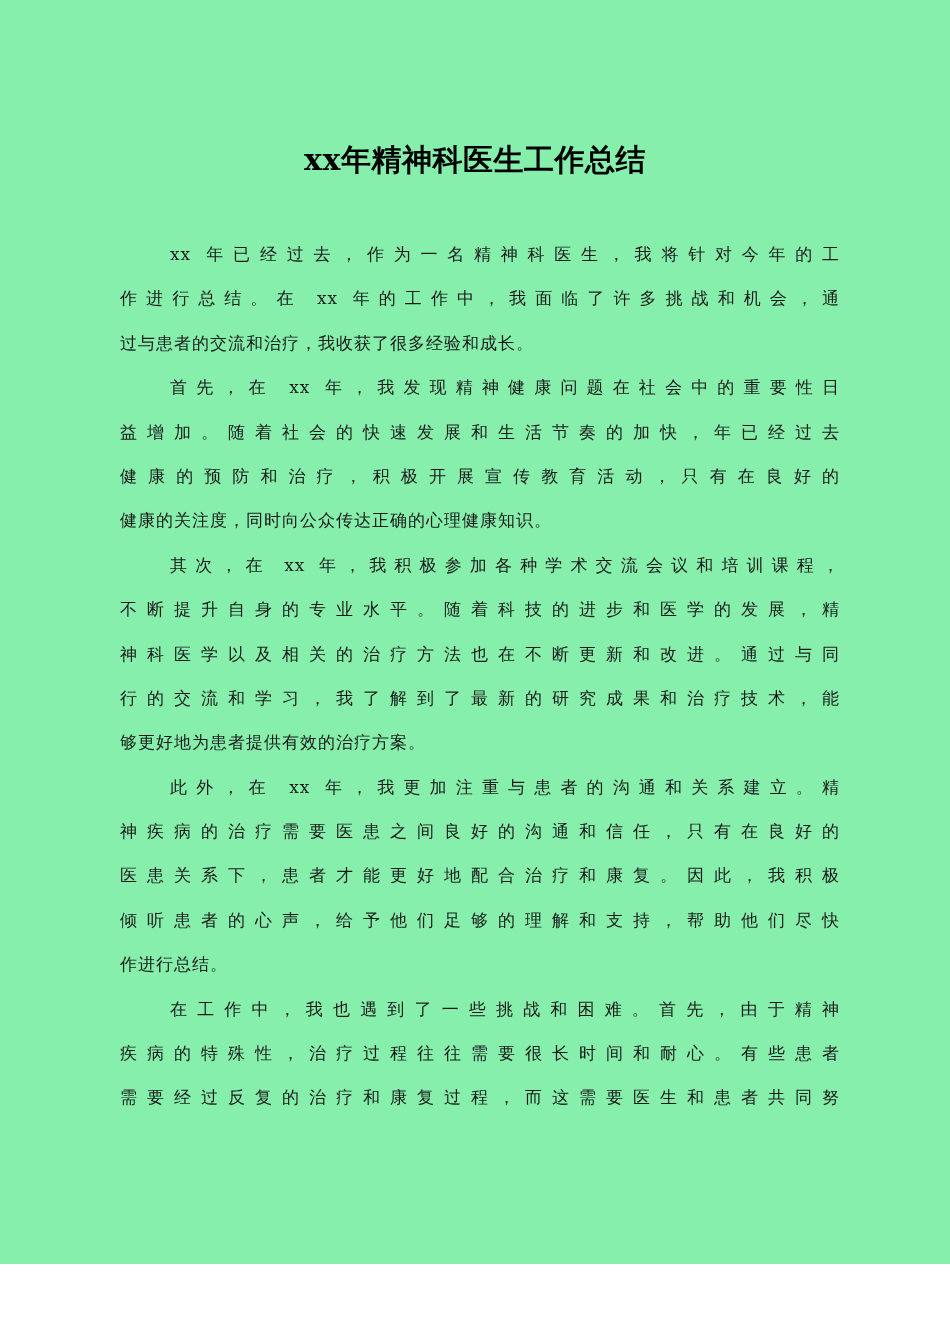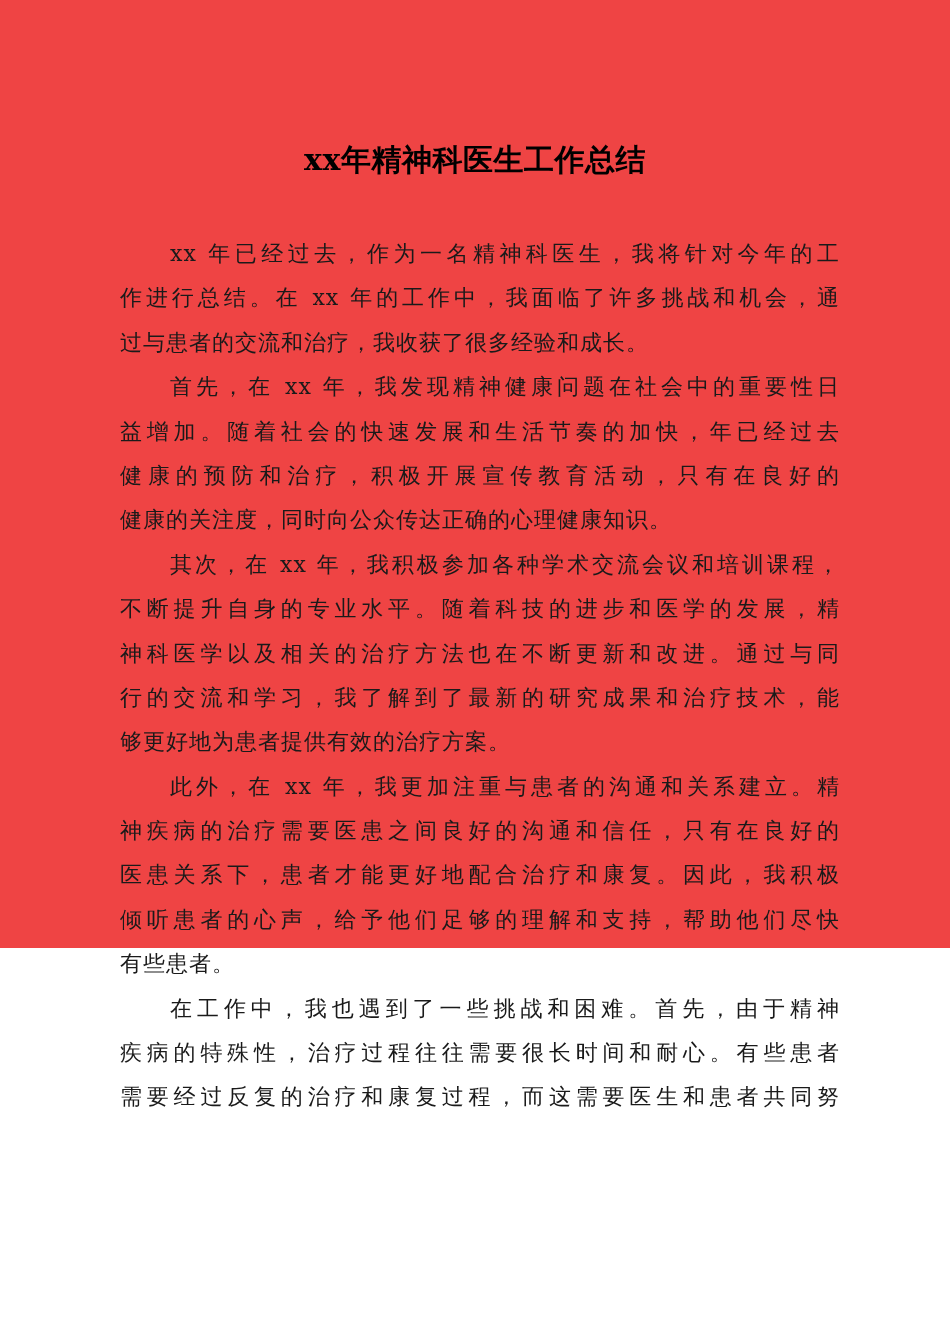--- a/index.html
+++ b/index.html
@@ -12,43 +12,43 @@
       height: 1344px;
       position: relative;
       overflow: hidden;
       color: #111111;
     }
     .page {
       position: absolute;
       left: 0;
       top: 0;
       width: 950px;
-      height: 948px;
-      background: #ef4444;
+      height: 1264px;
+      background: #86efac;
     }
     .title {
       position: absolute;
       top: 136px;
       left: 0;
       width: 950px;
       text-align: center;
       font-family: "DejaVu Serif", "Liberation Serif", serif;
       font-weight: bold;
       font-size: 30px;
       line-height: 48px;
       color: #000000;
       letter-spacing: 0.5px;
     }
     .body {
       position: absolute;
       top: 232px;
       left: 120px;
       width: 720px;
       font-family: "DejaVu Serif", "Liberation Serif", serif;
-      font-size: 22px;
+      font-size: 17px;
       color: #1a1a1a;
     }
     .line {
       display: block;
       height: 44.4px;
       line-height: 44.4px;
       white-space: nowrap;
       text-align: justify;
       text-align-last: justify;
       letter-spacing: 1px;
@@ -83,21 +83,21 @@
       <span class="line">不断提升自身的专业水平。随着科技的进步和医学的发展，精</span>
       <span class="line">神科医学以及相关的治疗方法也在不断更新和改进。通过与同</span>
       <span class="line">行的交流和学习，我了解到了最新的研究成果和治疗技术，能</span>
       <span class="line last">够更好地为患者提供有效的治疗方案。</span>
     </div>
     <div>
       <span class="line indent">此外，在 xx 年，我更加注重与患者的沟通和关系建立。精</span>
       <span class="line">神疾病的治疗需要医患之间良好的沟通和信任，只有在良好的</span>
       <span class="line">医患关系下，患者才能更好地配合治疗和康复。因此，我积极</span>
       <span class="line">倾听患者的心声，给予他们足够的理解和支持，帮助他们尽快</span>
-      <span class="line last">有些患者。</span>
+      <span class="line last">作进行总结。</span>
     </div>
     <div>
       <span class="line indent">在工作中，我也遇到了一些挑战和困难。首先，由于精神</span>
       <span class="line">疾病的特殊性，治疗过程往往需要很长时间和耐心。有些患者</span>
       <span class="line">需要经过反复的治疗和康复过程，而这需要医生和患者共同努</span>
     </div>
   </div>
 </div>
 
 </body></html>

